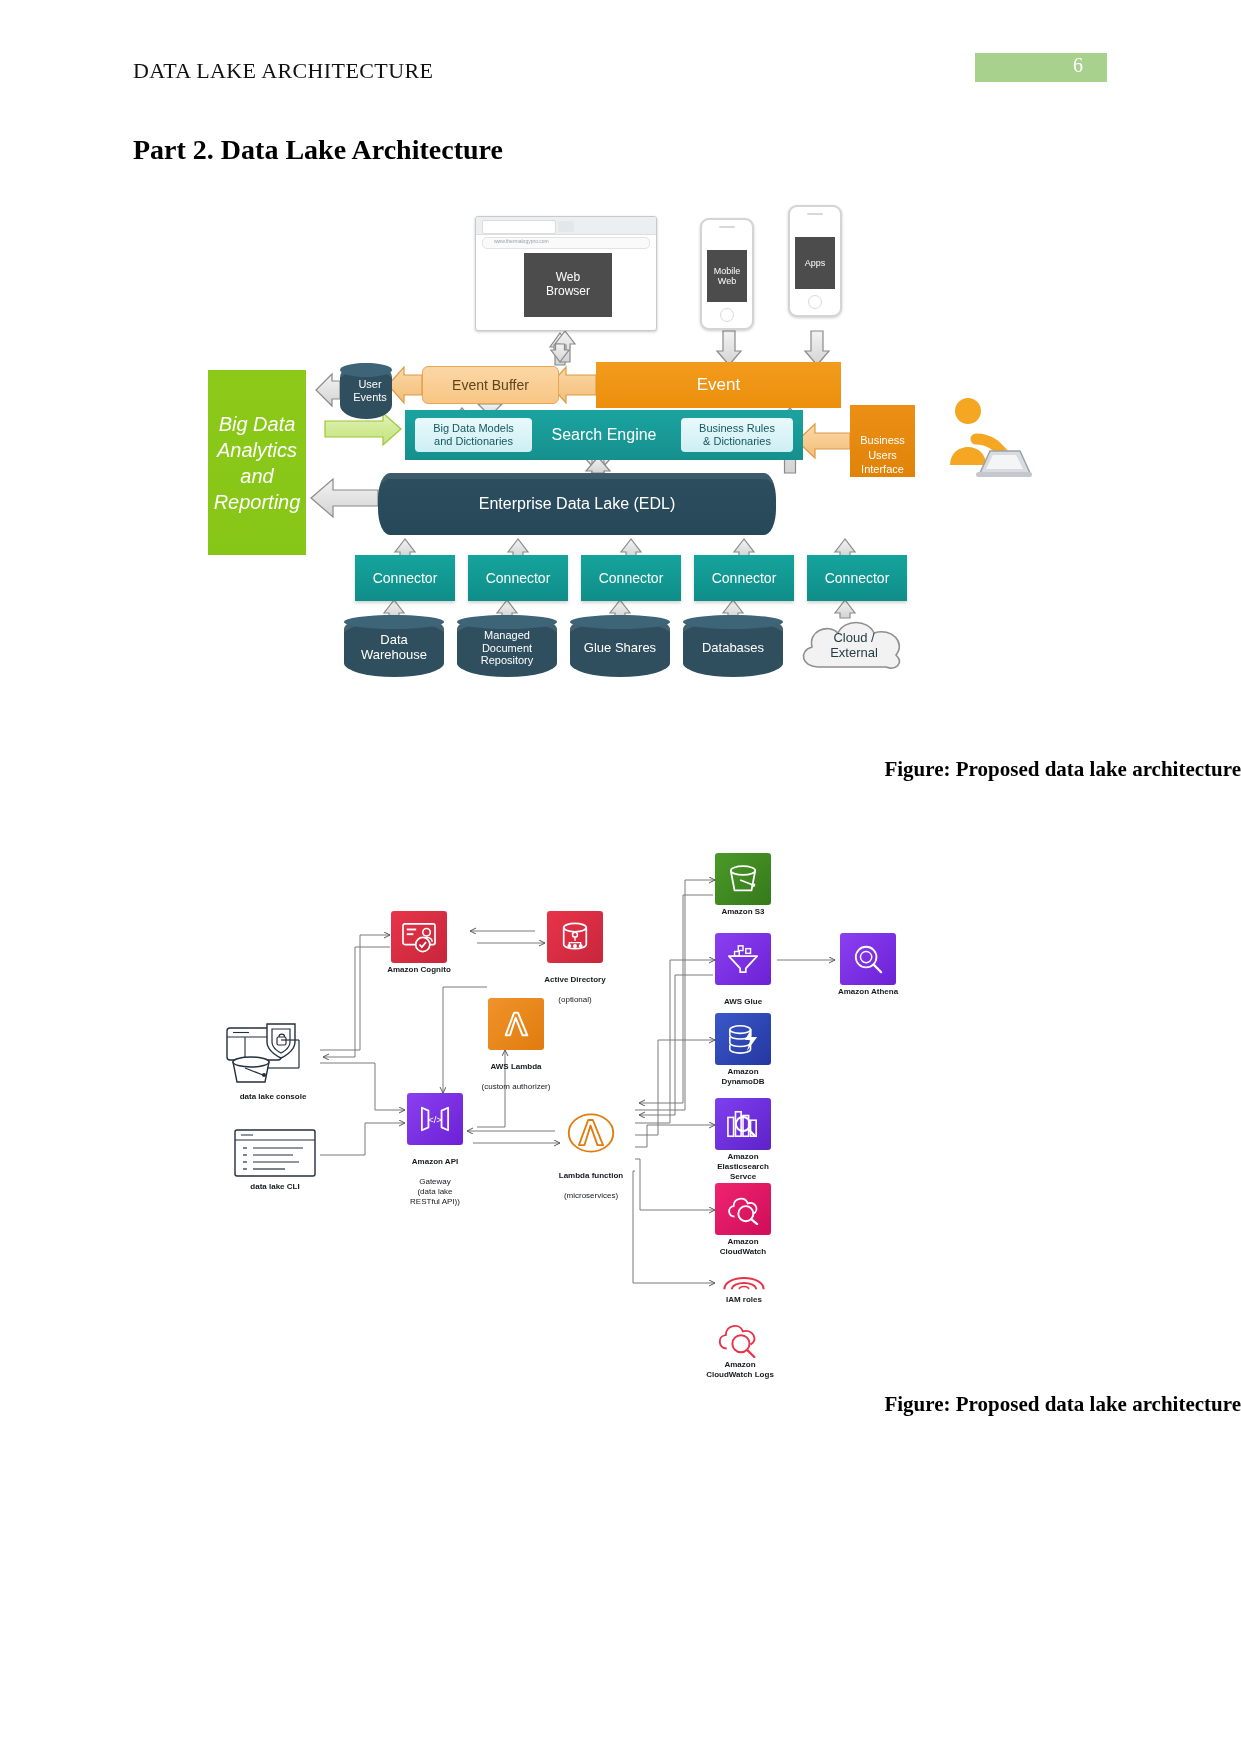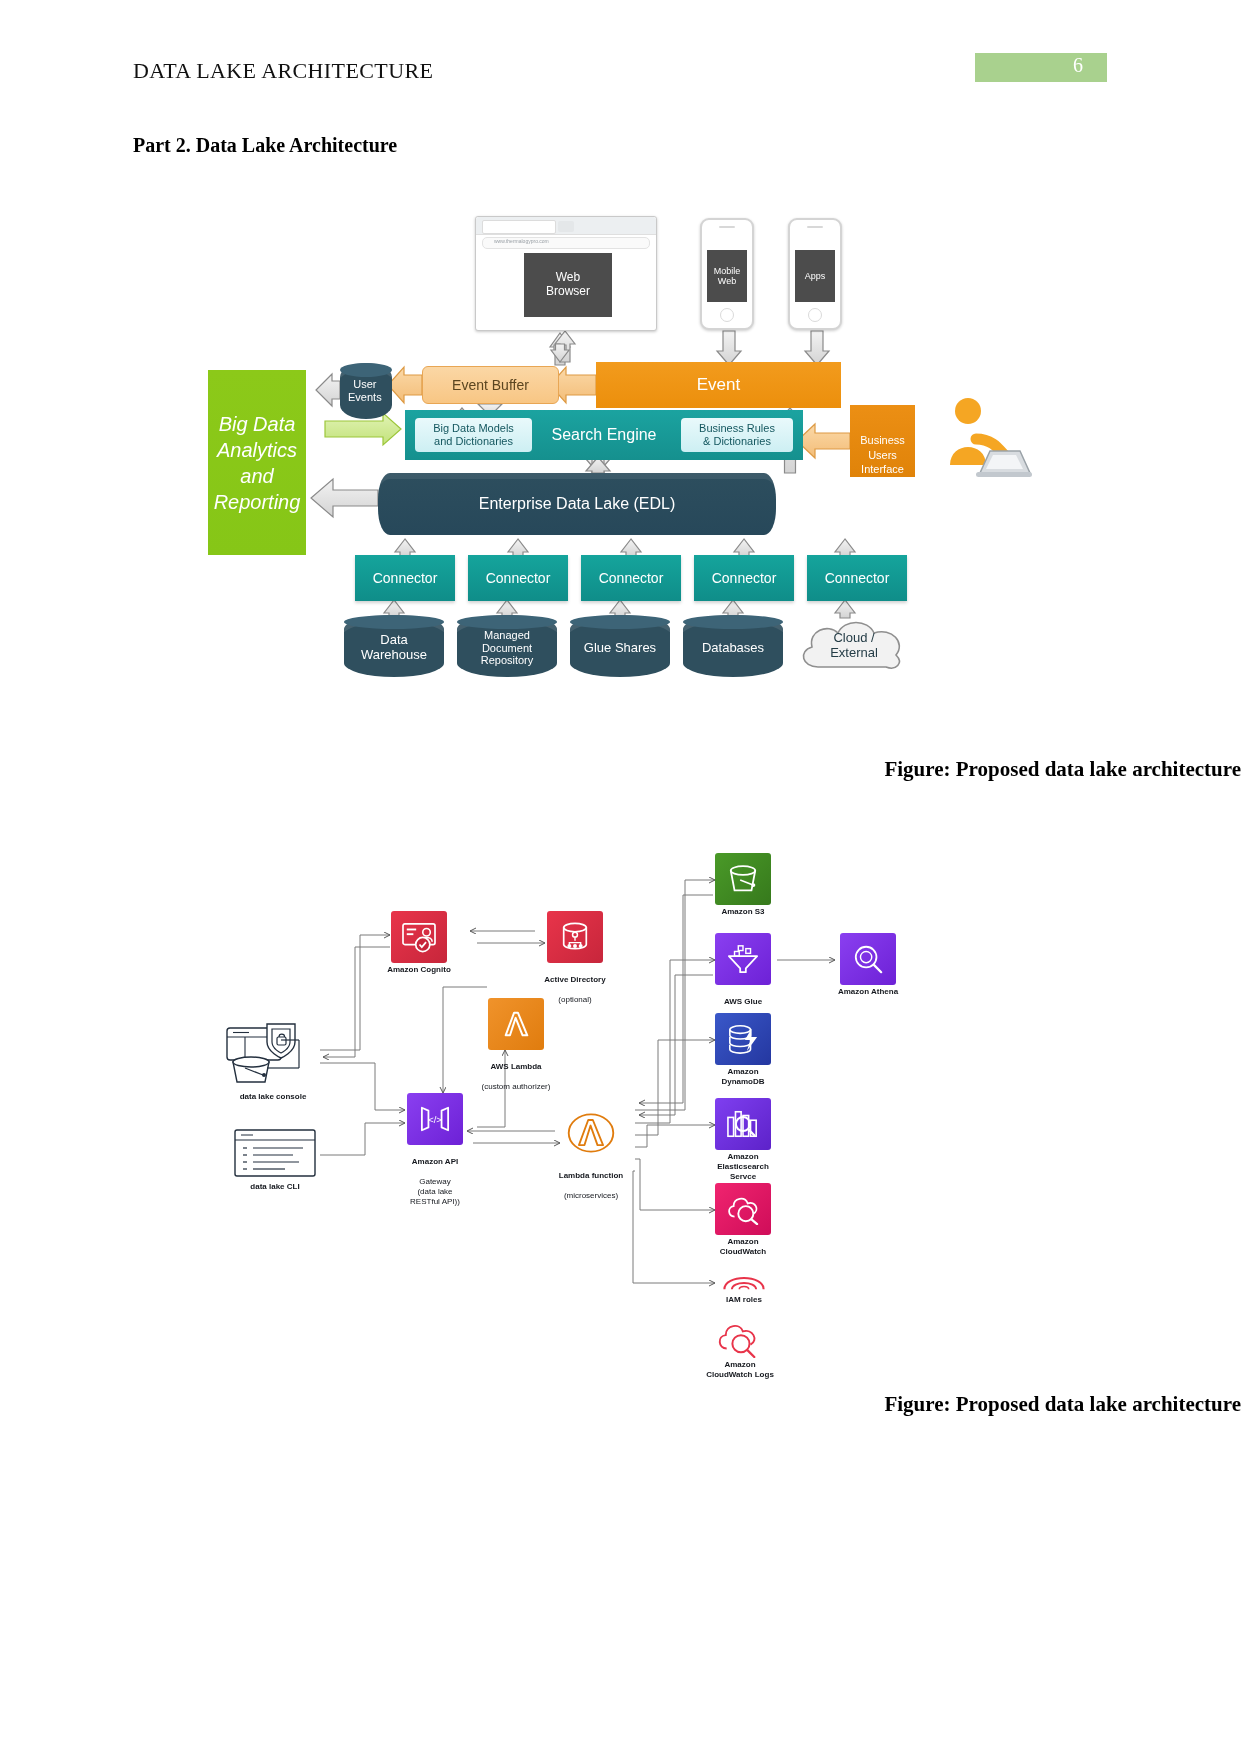--- a/index.html
+++ b/index.html
@@ -41,21 +41,21 @@
     font-family: "Liberation Serif", serif;
     font-size: 20px;
     color: #ffffff;
   }
 
   .part-title {
     position: absolute;
     top: 134px;
     left: 133px;
     font-family: "Liberation Serif", serif;
-    font-size: 20px;
+    font-size: 28px;
     font-weight: bold;
     color: #000;
   }
 
   .figure-caption {
     position: absolute;
     width: 100%;
     text-align: right;
     font-family: "Liberation Serif", serif;
     font-size: 21px;
@@ -130,21 +130,21 @@
   .phone .screen {
     position: absolute; left: 5px; top: 30px; right: 5px; height: 52px;
     background: #4c4c4c; display: flex; align-items: center; justify-content: center;
   }
   .phone .screen .f1-label { font-size: 9px; }
   .phone .home {
     position: absolute; left: 50%; transform: translateX(-50%); bottom: 6px;
     width: 12px; height: 12px; border: 1px solid #dadada; border-radius: 50%;
   }
   #phone-mobileweb { left: 500px; top: 13px; }
-  #phone-apps      { left: 588px; top: 13px; text-decoration: underline; }
+  #phone-apps      { left: 588px; top: 0; text-decoration: underline; }
 
   
   .analytics {
     left: 8px; top: 165px; width: 98px; height: 185px;
     background: linear-gradient(180deg,#8cc919 0%, #86c617 100%);
     display: flex; align-items: center; justify-content: center; font-style: italic;
   }
   .analytics .f1-label { font-size: 20px; line-height: 1.3; }
 
   
@@ -152,21 +152,21 @@
     background: #2f4f5e;
     border-radius: 50% / 14px;
     box-shadow: inset 0 9px 0 -3px rgba(255,255,255,.10);
   }
   .cyl .cyl-top {
     position: absolute; left: 0; right: 0; top: 0; height: 14px;
     background: #3d6477; border-radius: 50%;
   }
   #user-events {
     left: 140px; top: 158px; width: 52px; height: 56px;
-    display: flex; align-items: center; justify-content: flex-start; padding-left: 8px;
+    display: flex; align-items: center; justify-content: center; padding-left: 8px;
   }
   #user-events .f1-label { font-size: 11px; position: relative; z-index: 2; }
 
   
   .event-buffer {
     left: 222px; top: 161px; width: 137px; height: 38px;
     background: linear-gradient(180deg,#fbd7a5 0%, #f8c684 100%);
     border: 1px solid #e8a654; border-radius: 6px;
     display: flex; align-items: center; justify-content: center;
   }

